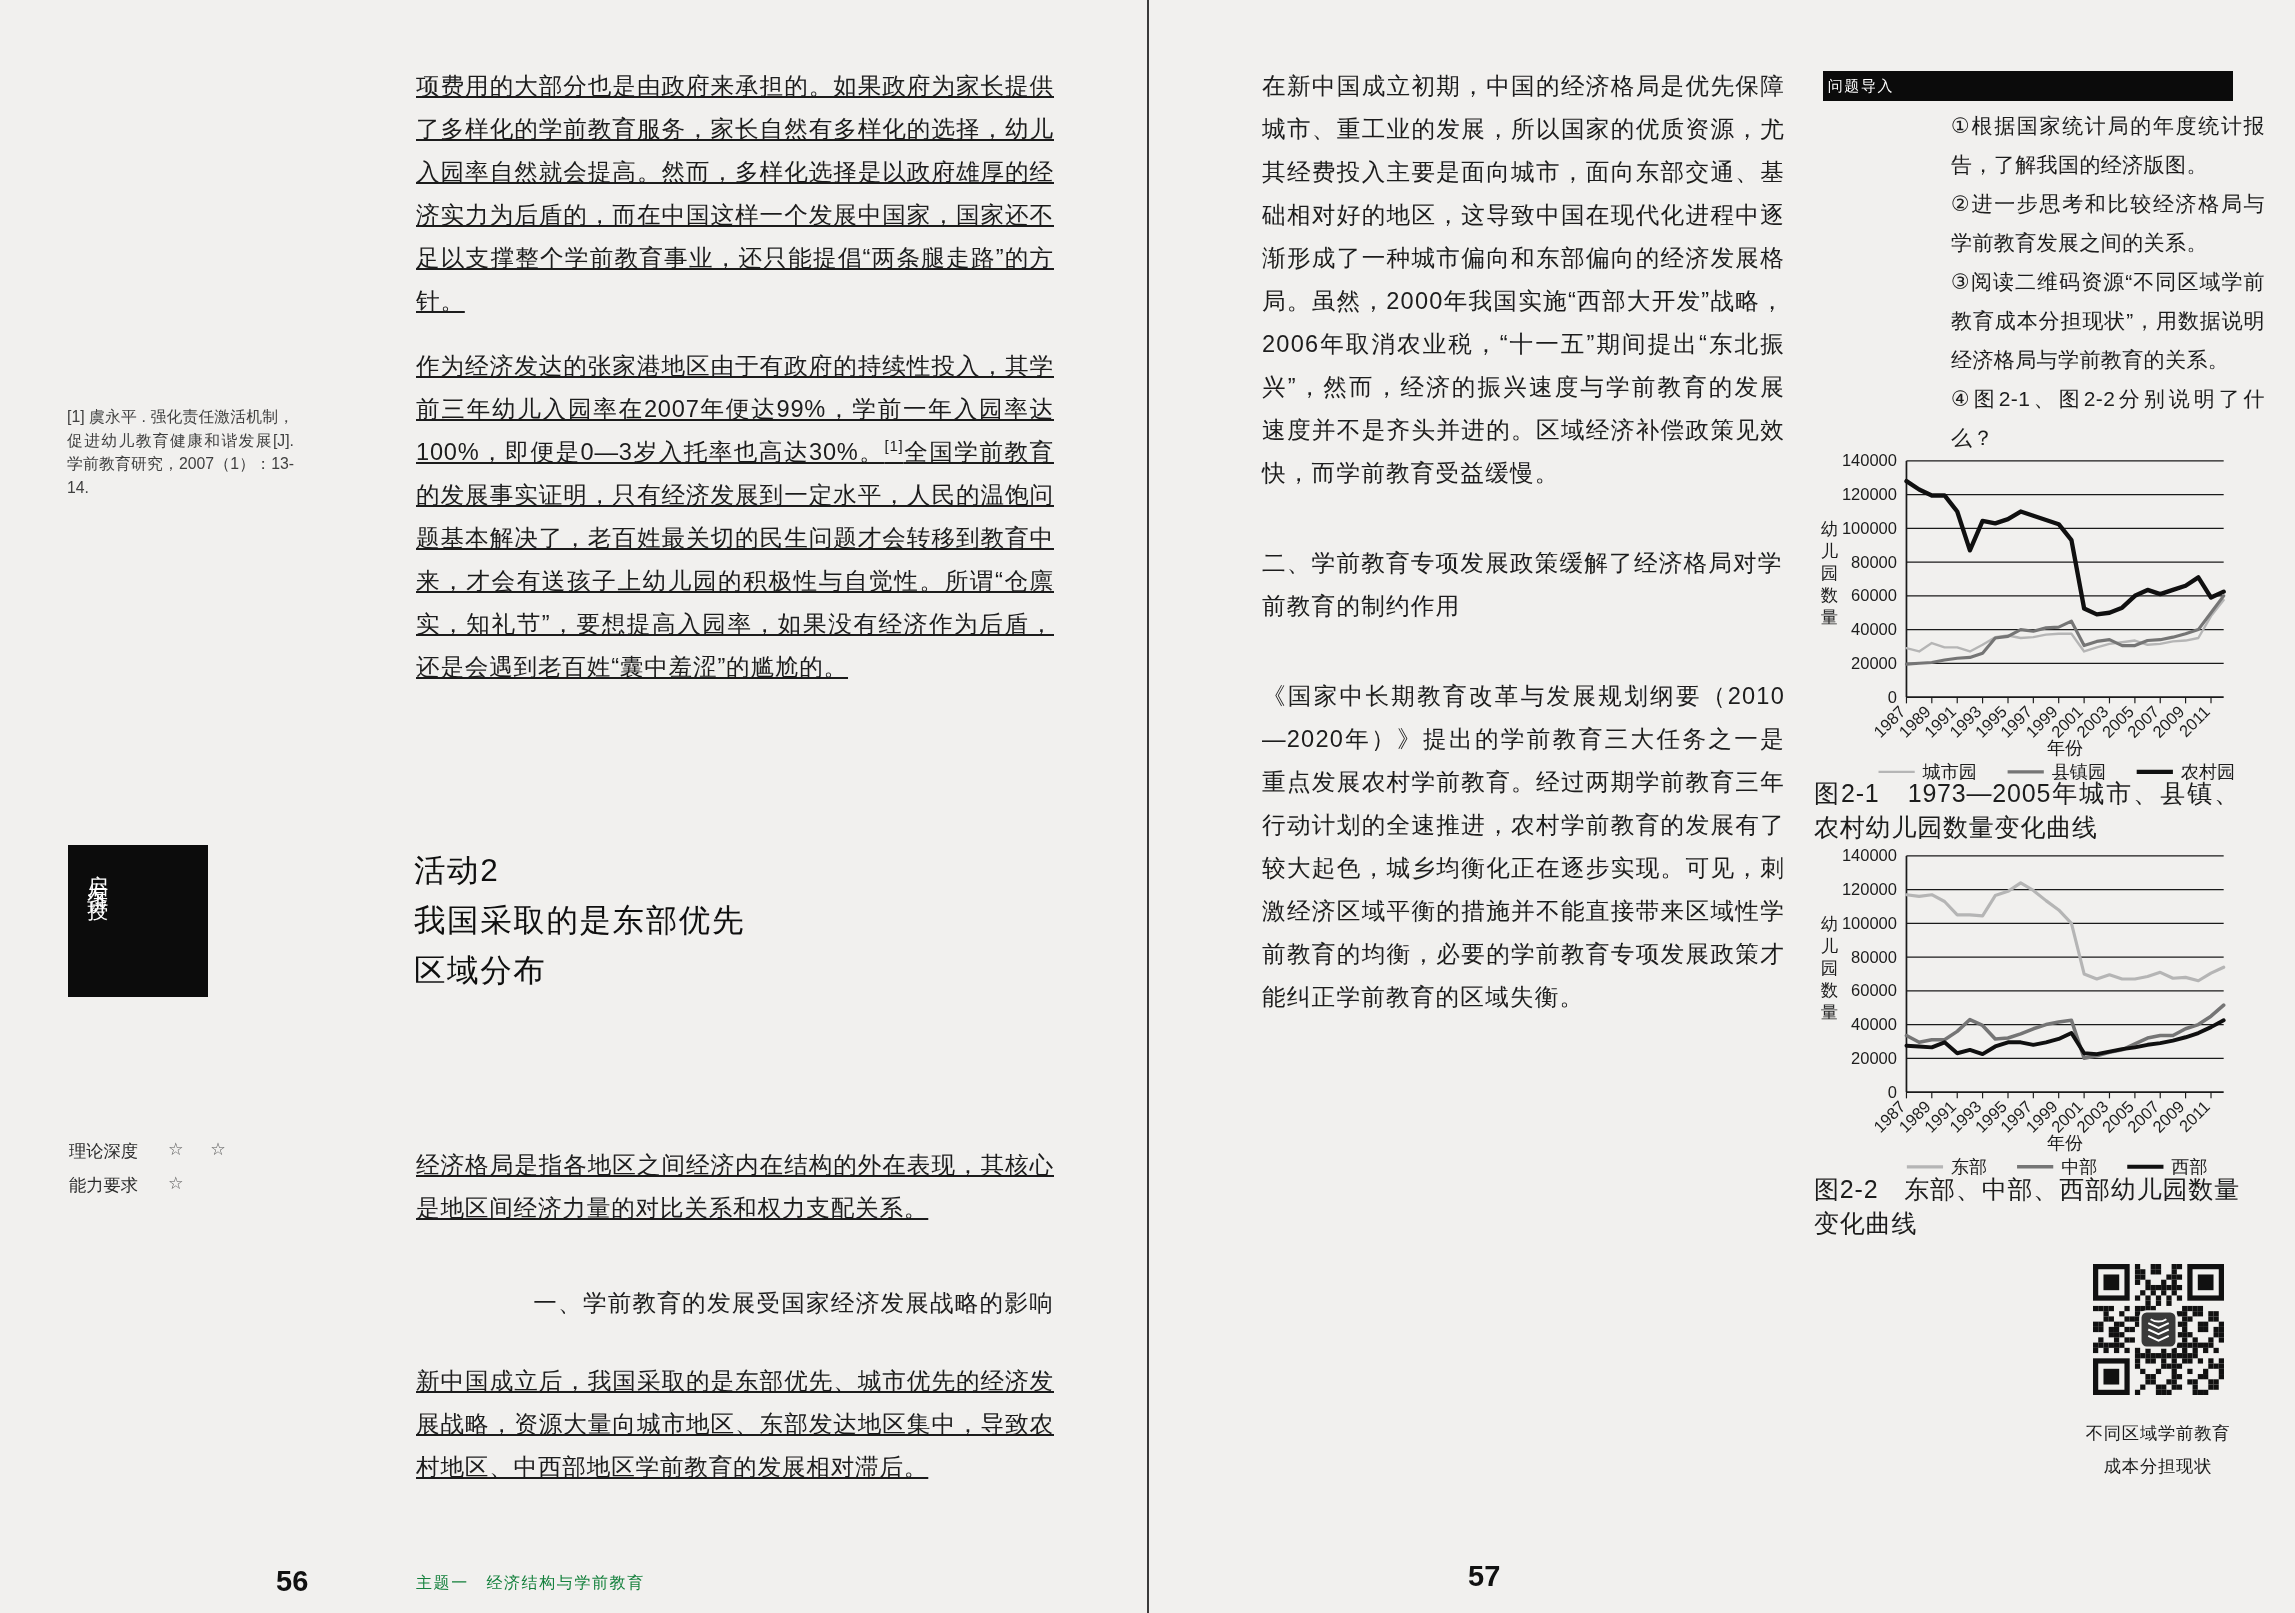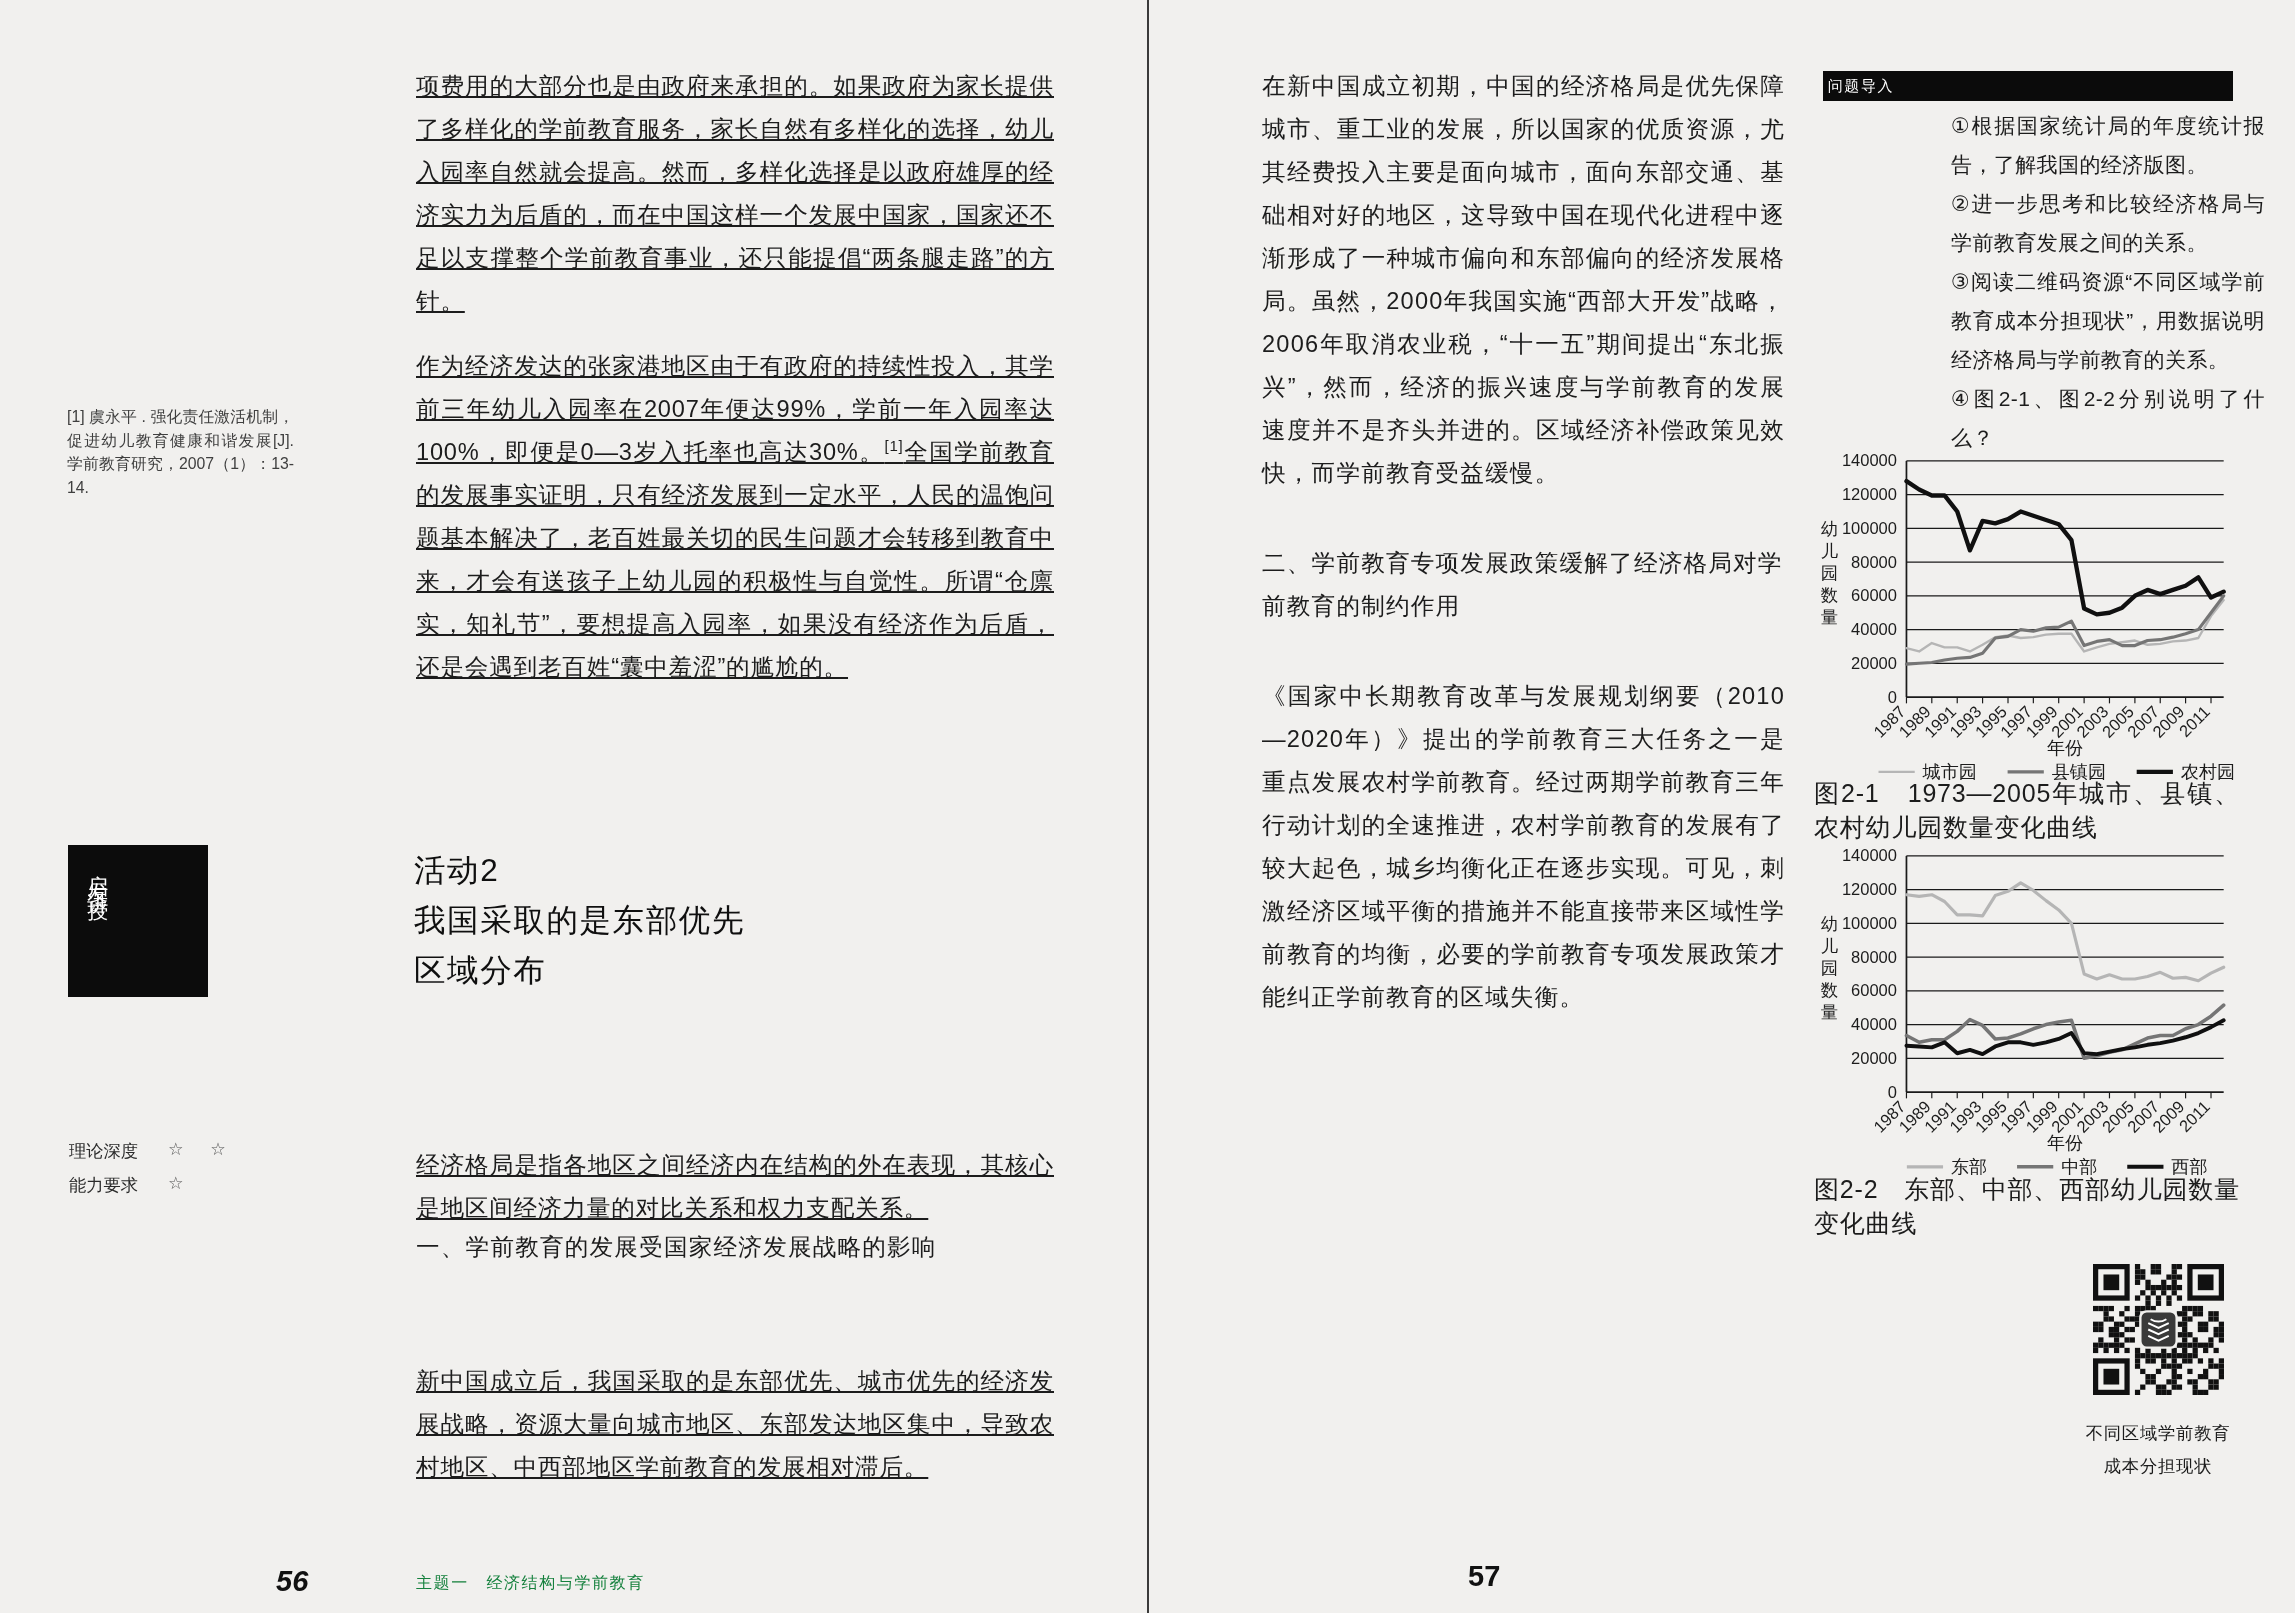--- a/index.html
+++ b/index.html
@@ -62,25 +62,25 @@
   <span class="lbl">理论深度</span>
   <span class="stars">☆ ☆</span>
 </div>
 <div class="abs meta-row" style="left:69px;top:1173px;width:260px;">
   <span class="lbl">能力要求</span>
   <span class="stars">☆</span>
 </div>
 
 <div class="abs para" style="left:416px;top:1144px;width:638px;">经济格局是指各地区之间经济内在结构的外在表现，其核心是地区间经济力量的对比关系和权力支配关系。</div>
 
-<div class="abs sect-head" style="left:416px;top:1226px;width:638px;">一、学前教育的发展受国家经济发展战略的影响</div>
+<div class="abs sect-head" style="left:416px;top:1282px;width:638px;text-align:right;">一、学前教育的发展受国家经济发展战略的影响</div>
 
 <div class="abs para" style="left:416px;top:1360px;width:638px;">新中国成立后，我国采取的是东部优先、城市优先的经济发展战略，资源大量向城市地区、东部发达地区集中，导致农村地区、中西部地区学前教育的发展相对滞后。</div>
 
-<div class="abs pageno" style="left:276px;top:1565px;font-style:italic;">56</div>
+<div class="abs pageno" style="left:276px;top:1565px;">56</div>
 <div class="abs footer-txt" style="left:416px;top:1573px;">主题一　经济结构与学前教育</div>
 
 <div class="abs spine" style="left:1147px;top:0;width:1.6px;height:1613px;"></div>
 
 <div class="abs para-r" style="left:1262px;top:65px;width:523px;">在新中国成立初期，中国的经济格局是优先保障城市、重工业的发展，所以国家的优质资源，尤其经费投入主要是面向城市，面向东部交通、基础相对好的地区，这导致中国在现代化进程中逐渐形成了一种城市偏向和东部偏向的经济发展格局。虽然，2000年我国实施“西部大开发”战略，2006年取消农业税，“十一五”期间提出“东北振兴”，然而，经济的振兴速度与学前教育的发展速度并不是齐头并进的。区域经济补偿政策见效快，而学前教育受益缓慢。</div>
 
 <div class="abs sect-head" style="left:1262px;top:542px;width:523px;">二、学前教育专项发展政策缓解了经济格局对学前教育的制约作用</div>
 
 <div class="abs para-r" style="left:1262px;top:675px;width:523px;">《国家中长期教育改革与发展规划纲要（2010—2020年）》提出的学前教育三大任务之一是重点发展农村学前教育。经过两期学前教育三年行动计划的全速推进，农村学前教育的发展有了较大起色，城乡均衡化正在逐步实现。可见，刺激经济区域平衡的措施并不能直接带来区域性学前教育的均衡，必要的学前教育专项发展政策才能纠正学前教育的区域失衡。</div>
 

